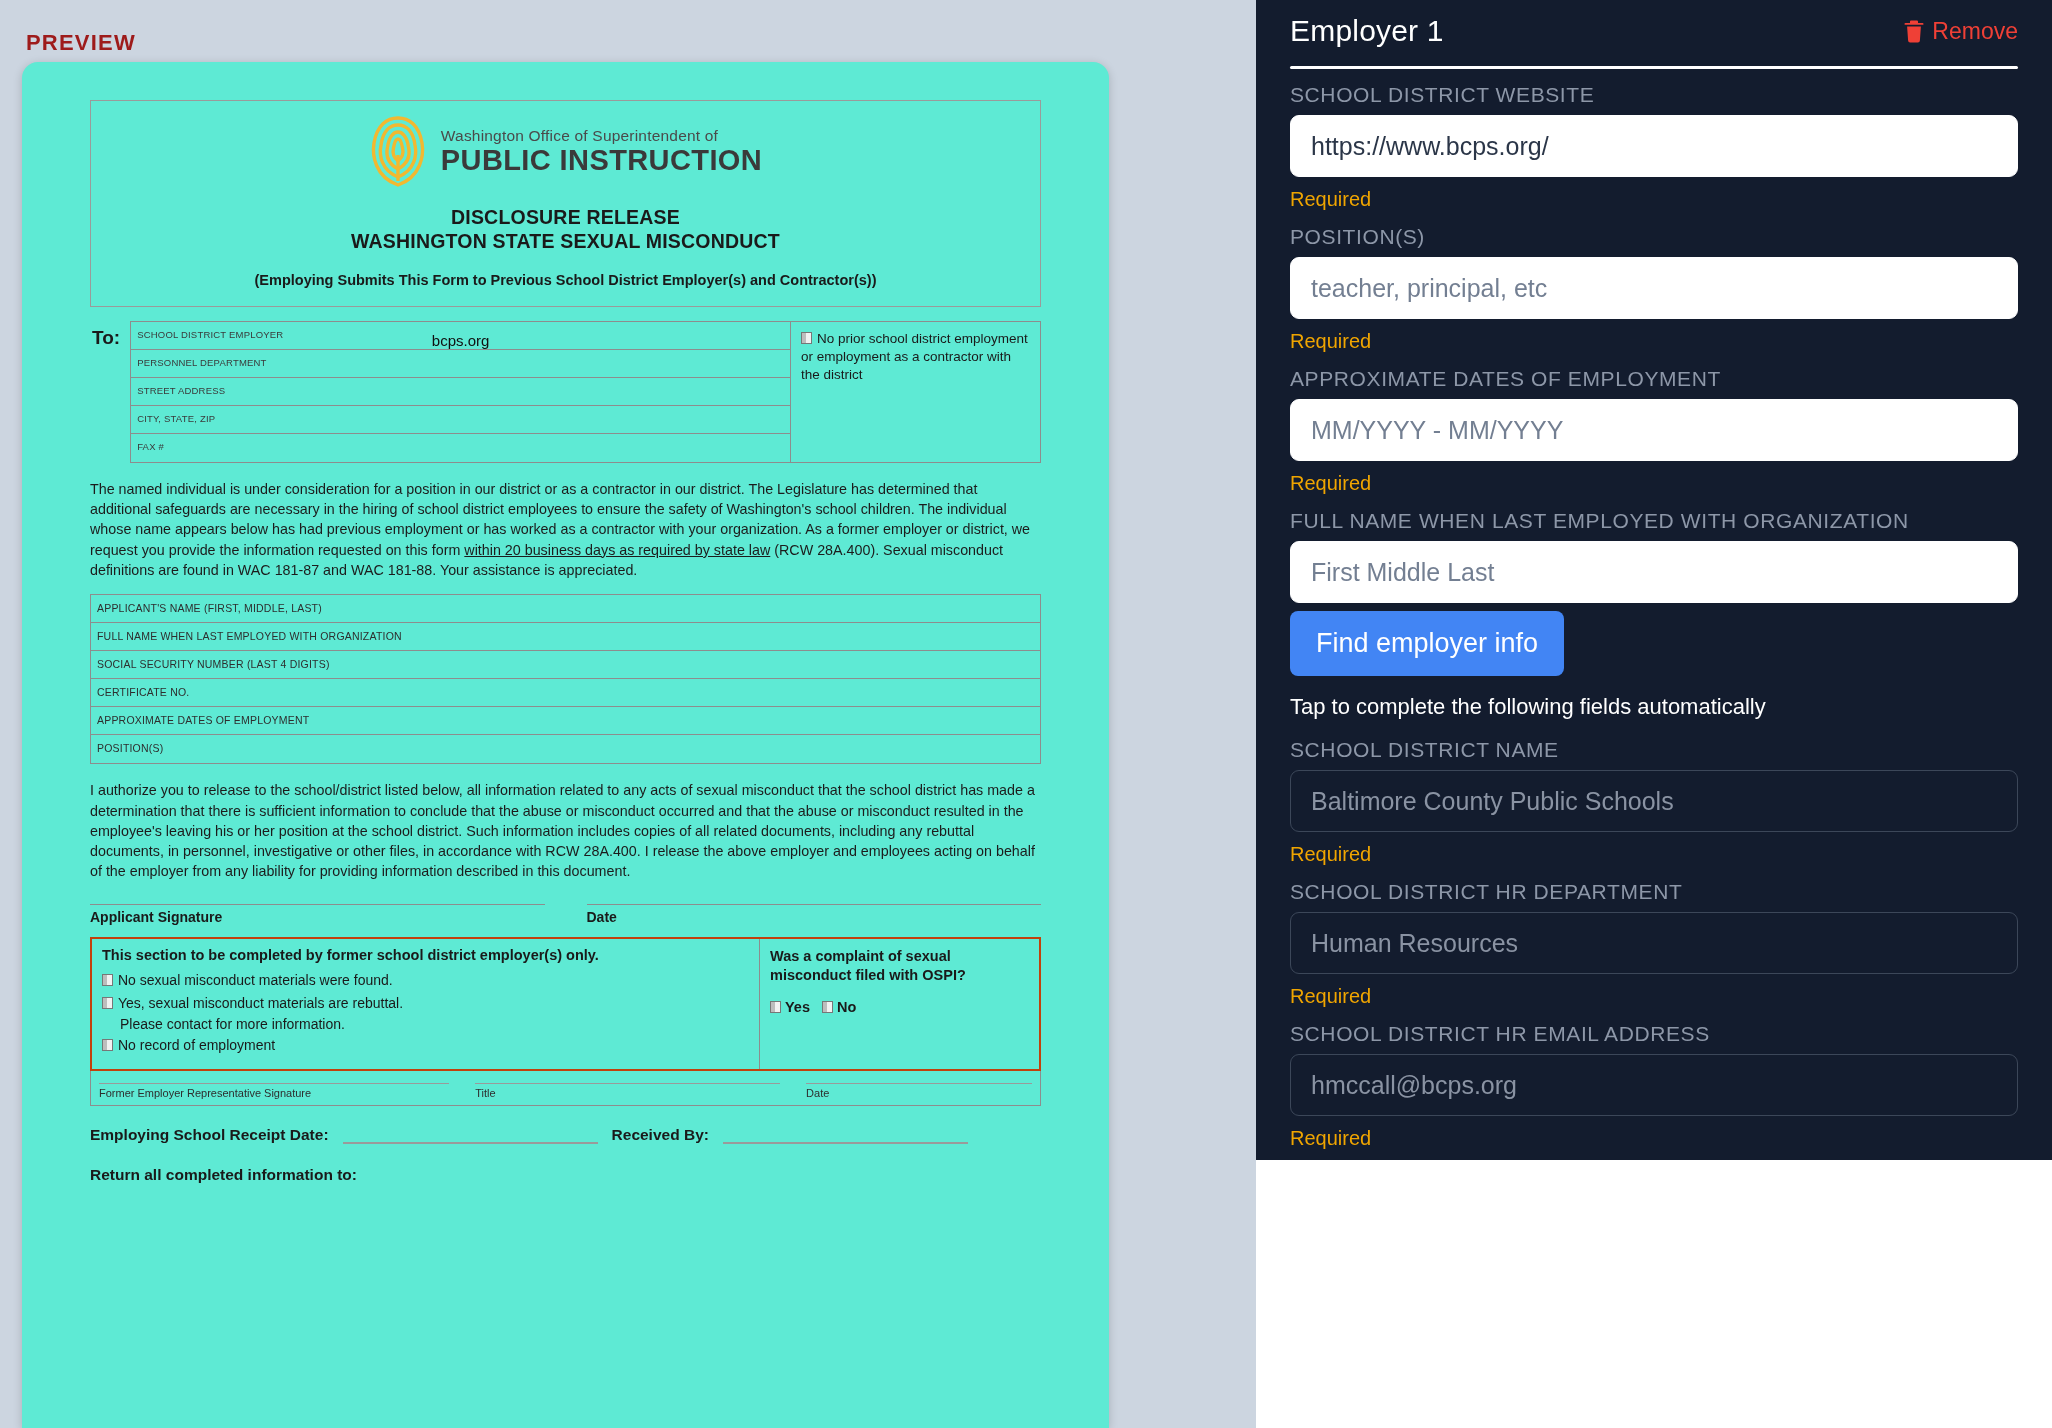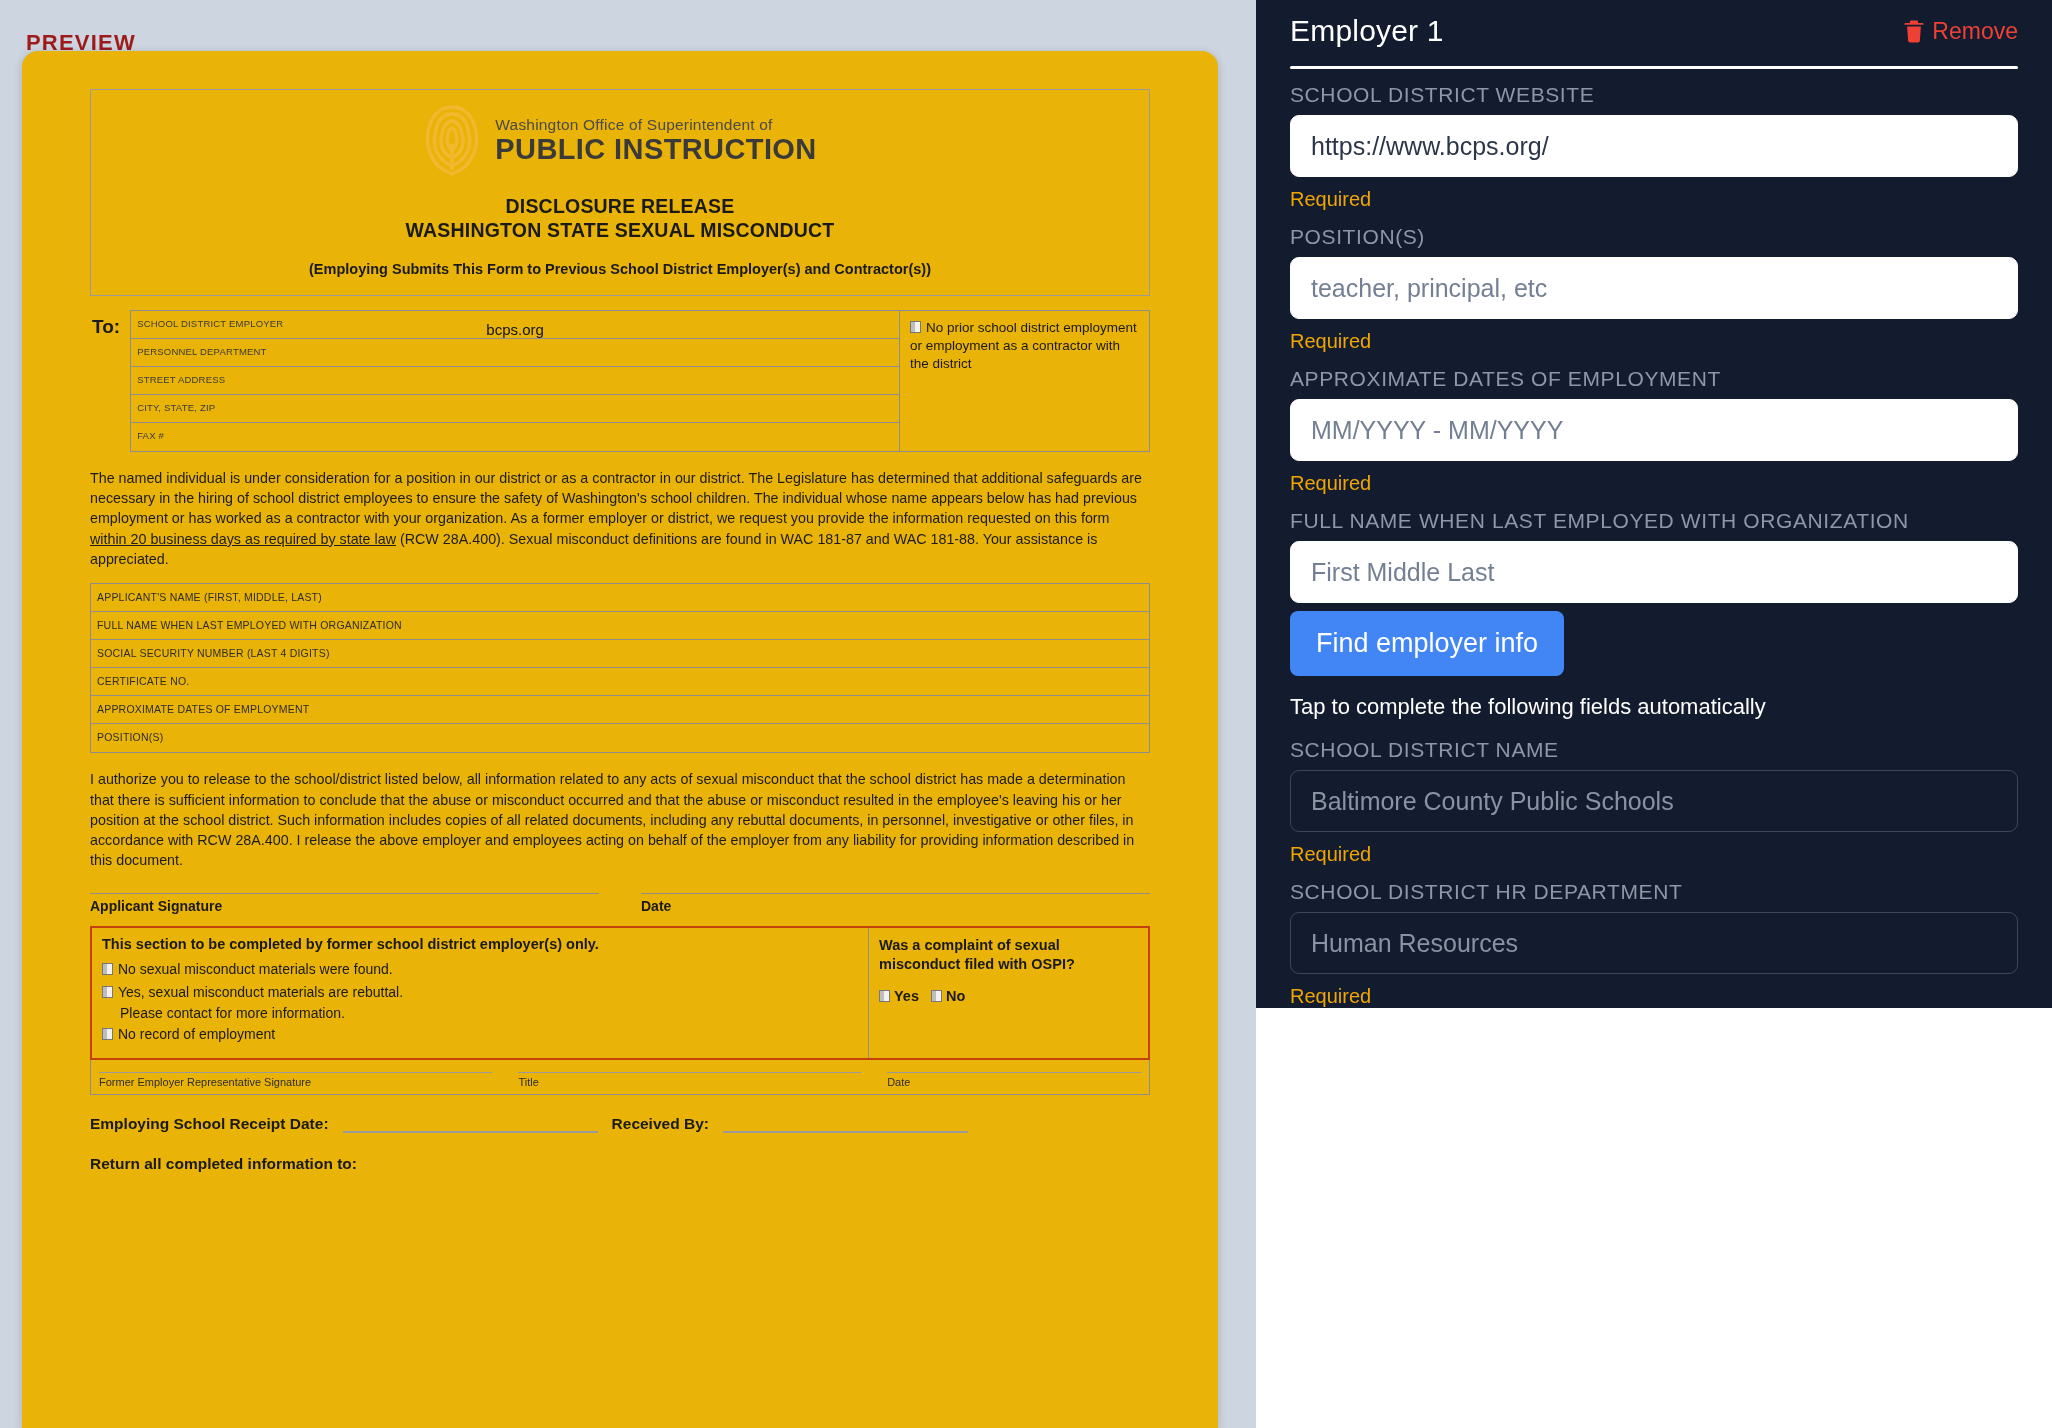--- a/index.html
+++ b/index.html
@@ -32,24 +32,24 @@
     color: #9e1b1b;
     font-size: 22px;
     font-weight: bold;
     letter-spacing: 1.2px;
     padding: 30px 0 0 26px;
   }
 
   .doc-card {
     position: absolute;
     left: 22px;
-    top: 51px;
-    width: 1196px;
+    top: 62px;
+    width: 1087px;
     bottom: 0;
-    background: #eab308;
+    background: #5eead4;
     border-radius: 16px 16px 0 0;
     box-shadow: 0 2px 10px rgba(0,0,0,0.18);
     overflow: hidden;
   }
 
   .doc-inner {
     padding: 38px 68px 0 68px;
     color: #1a1a1a;
   }
 
@@ -255,21 +255,21 @@
   .return-line {
     margin-top: 22px;
     font-size: 15.5px;
     font-weight: bold;
   }
 
   
   .form-pane {
     flex: 1 1 auto;
     background: #131c2e;
-    height: 1008px;
+    height: 1160px;
     overflow: hidden;
     position: relative;
   }
 
   .form-header {
     display: flex;
     align-items: center;
     justify-content: space-between;
     padding: 14px 34px 0 34px;
   }

